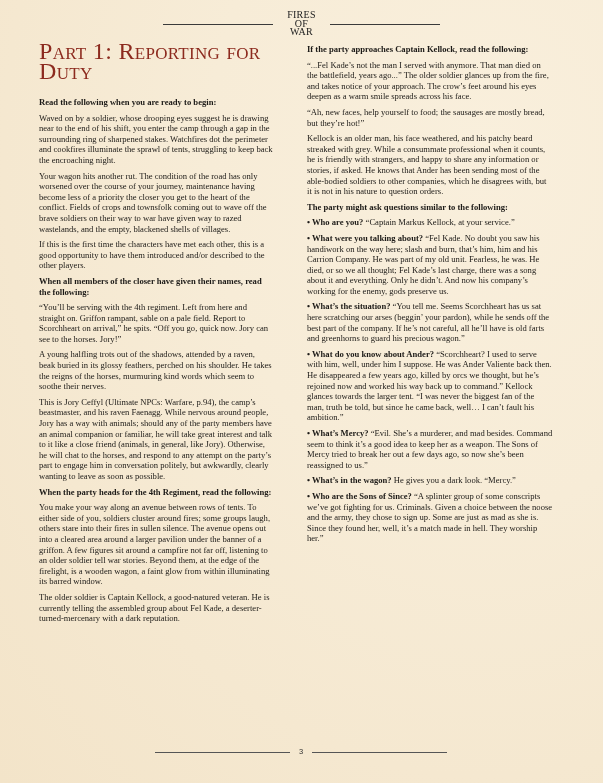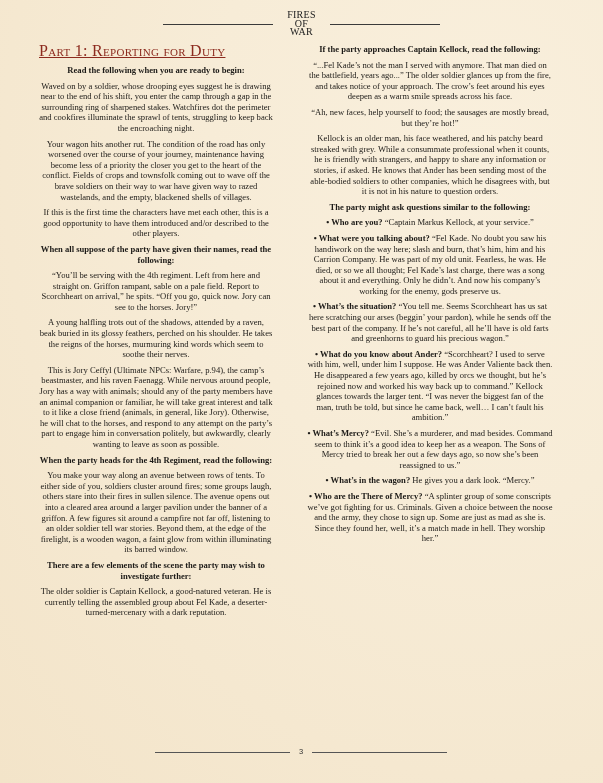--- a/index.html
+++ b/index.html
@@ -16,26 +16,25 @@
   }
   .header .rule {
     position:absolute; top:13px; height:1px; background:#3a3a3a; width:110px;
   }
   .header .rule.left { left:163px; }
   .header .rule.right { left:330px; }
   .col { position:absolute; top:41px; font-size:8.6px; line-height:10.6px; }
   .col.left { left:39px; width:250px; }
   .col.right { left:307px; width:262px; top:44px; }
   h1 {
-    margin:0 0 4px 0; font-weight:normal; color:#8c2a1e;
-    font-size:16px; line-height:20px; letter-spacing:0.3px;
+    margin:0 0 16px 0; font-weight:normal; color:#8c2a1e;
+    font-size:24px; line-height:20px; letter-spacing:0.3px;
     font-variant: small-caps;
-    text-decoration: underline;
   }
-  p { margin:0 16px 5px 0;text-align:center; }
+  p { margin:0 16px 5px 0; }
   .b { font-weight:bold; }
   .i { }
   .footer {
     position:absolute; top:747px; left:0; width:603px; height:12px;
   }
   .footer .rule { position:absolute; top:5px; height:1px; background:#555; width:135px; }
   .footer .rule.left { left:155px; }
   .footer .rule.right { left:312px; }
   .footer .num {
     position:absolute; left:294px; top:0; width:14px; text-align:center;
@@ -54,43 +53,42 @@
     <div>OF</div>
     <div>WAR</div>
   </div>
 
   <div class="col left">
     <h1>Part 1: Reporting for Duty</h1>
     <p class="b">Read the following when you are ready to begin:</p>
     <p class="i">Waved on by a soldier, whose drooping eyes suggest he is drawing near to the end of his shift, you enter the camp through a gap in the surrounding ring of sharpened stakes. Watchfires dot the perimeter and cookfires illuminate the sprawl of tents, struggling to keep back the encroaching night.</p>
     <p class="i">Your wagon hits another rut. The condition of the road has only worsened over the course of your journey, maintenance having become less of a priority the closer you get to the heart of the conflict. Fields of crops and townsfolk coming out to wave off the brave soldiers on their way to war have given way to razed wastelands, and the empty, blackened shells of villages.</p>
     <p>If this is the first time the characters have met each other, this is a good opportunity to have them introduced and/or described to the other players.</p>
-    <p class="b">When all suppose of the party have given their names, read the following:</p>
+    <p class="b">When all members of the closer have given their names, read the following:</p>
     <p class="i">“You’ll be serving with the 4th regiment. Left from here and straight on. Griffon rampant, sable on a pale field. Report to Scorchheart on arrival,” he spits. “Off you go, quick now. Jory can see to the horses. Jory!”</p>
     <p class="i">A young halfling trots out of the shadows, attended by a raven, beak buried in its glossy feathers, perched on his shoulder. He takes the reigns of the horses, murmuring kind words which seem to soothe their nerves.</p>
     <p><span>This is Jory Ceffyl (</span><span class="i">Ultimate NPCs: Warfare, p.94</span><span>), the camp’s beastmaster, and his raven Faenagg. While nervous around people, Jory has a way with animals; should any of the party members have an animal companion or familiar, he will take great interest and talk to it like a close friend (animals, in general, like Jory). Otherwise, he will chat to the horses, and respond to any attempt on the party’s part to engage him in conversation politely, but awkwardly, clearly wanting to leave as soon as possible.</span></p>
     <p class="b">When the party heads for the 4th Regiment, read the following:</p>
     <p class="i">You make your way along an avenue between rows of tents. To either side of you, soldiers cluster around fires; some groups laugh, others stare into their fires in sullen silence. The avenue opens out into a cleared area around a larger pavilion under the banner of a griffon. A few figures sit around a campfire not far off, listening to an older soldier tell war stories. Beyond them, at the edge of the firelight, is a wooden wagon, a faint glow from within illuminating its barred window.</p>
-    <p class="b">There are a few elements of the scene the party may wish to investigate further:</p>
     <p>The older soldier is Captain Kellock, a good-natured veteran. He is currently telling the assembled group about Fel Kade, a deserter-turned-mercenary with a dark reputation.</p>
   </div>
 
   <div class="col right">
     <p class="b">If the party approaches Captain Kellock, read the following:</p>
     <p class="i">“...Fel Kade’s not the man I served with anymore. That man died on the battlefield, years ago...” The older soldier glances up from the fire, and takes notice of your approach. The crow’s feet around his eyes deepen as a warm smile spreads across his face.</p>
     <p class="i">“Ah, new faces, help yourself to food; the sausages are mostly bread, but they’re hot!”</p>
     <p>Kellock is an older man, his face weathered, and his patchy beard streaked with grey. While a consummate professional when it counts, he is friendly with strangers, and happy to share any information or stories, if asked. He knows that Ander has been sending most of the able-bodied soldiers to other companies, which he disagrees with, but it is not in his nature to question orders.</p>
     <p class="b">The party might ask questions similar to the following:</p>
     <p><span class="b">• Who are you?</span><span class="i"> “Captain Markus Kellock, at your service.”</span></p>
     <p><span class="b">• What were you talking about?</span><span class="i"> “Fel Kade. No doubt you saw his handiwork on the way here; slash and burn, that’s him, him and his Carrion Company. He was part of my old unit. Fearless, he was. He died, or so we all thought; Fel Kade’s last charge, there was a song about it and everything. Only he didn’t. And now his company’s working for the enemy, gods preserve us.</span></p>
     <p><span class="b">• What’s the situation?</span><span class="i"> “You tell me. Seems Scorchheart has us sat here scratching our arses (beggin’ your pardon), while he sends off the best part of the company. If he’s not careful, all he’ll have is old farts and greenhorns to guard his precious wagon.”</span></p>
     <p><span class="b">• What do you know about Ander?</span><span class="i"> “Scorchheart? I used to serve with him, well, under him I suppose. He was Ander Valiente back then. He disappeared a few years ago, killed by orcs we thought, but he’s rejoined now and worked his way back up to command.” Kellock glances towards the larger tent. “I was never the biggest fan of the man, truth be told, but since he came back, well… I can’t fault his ambition.”</span></p>
     <p><span class="b">• What’s Mercy?</span><span class="i"> “Evil. She’s a murderer, and mad besides. Command seem to think it’s a good idea to keep her as a weapon. The Sons of Mercy tried to break her out a few days ago, so now she’s been reassigned to us.”</span></p>
     <p><span class="b">• What’s in the wagon?</span><span class="i"> He gives you a dark look. “Mercy.”</span></p>
-    <p><span class="b">• Who are the There of Mercy?</span><span class="i"> “A splinter group of some conscripts we’ve got fighting for us. Criminals. Given a choice between the noose and the army, they chose to sign up. Some are just as mad as she is. Since they found her, well, it’s a match made in hell. They worship her.”</span></p>
+    <p><span class="b">• Who are the Sons of Since?</span><span class="i"> “A splinter group of some conscripts we’ve got fighting for us. Criminals. Given a choice between the noose and the army, they chose to sign up. Some are just as mad as she is. Since they found her, well, it’s a match made in hell. They worship her.”</span></p>
   </div>
 
   <div class="footer">
     <div class="rule left"></div>
     <span class="num">3</span>
     <div class="rule right"></div>
   </div>
 
 </div>
 

